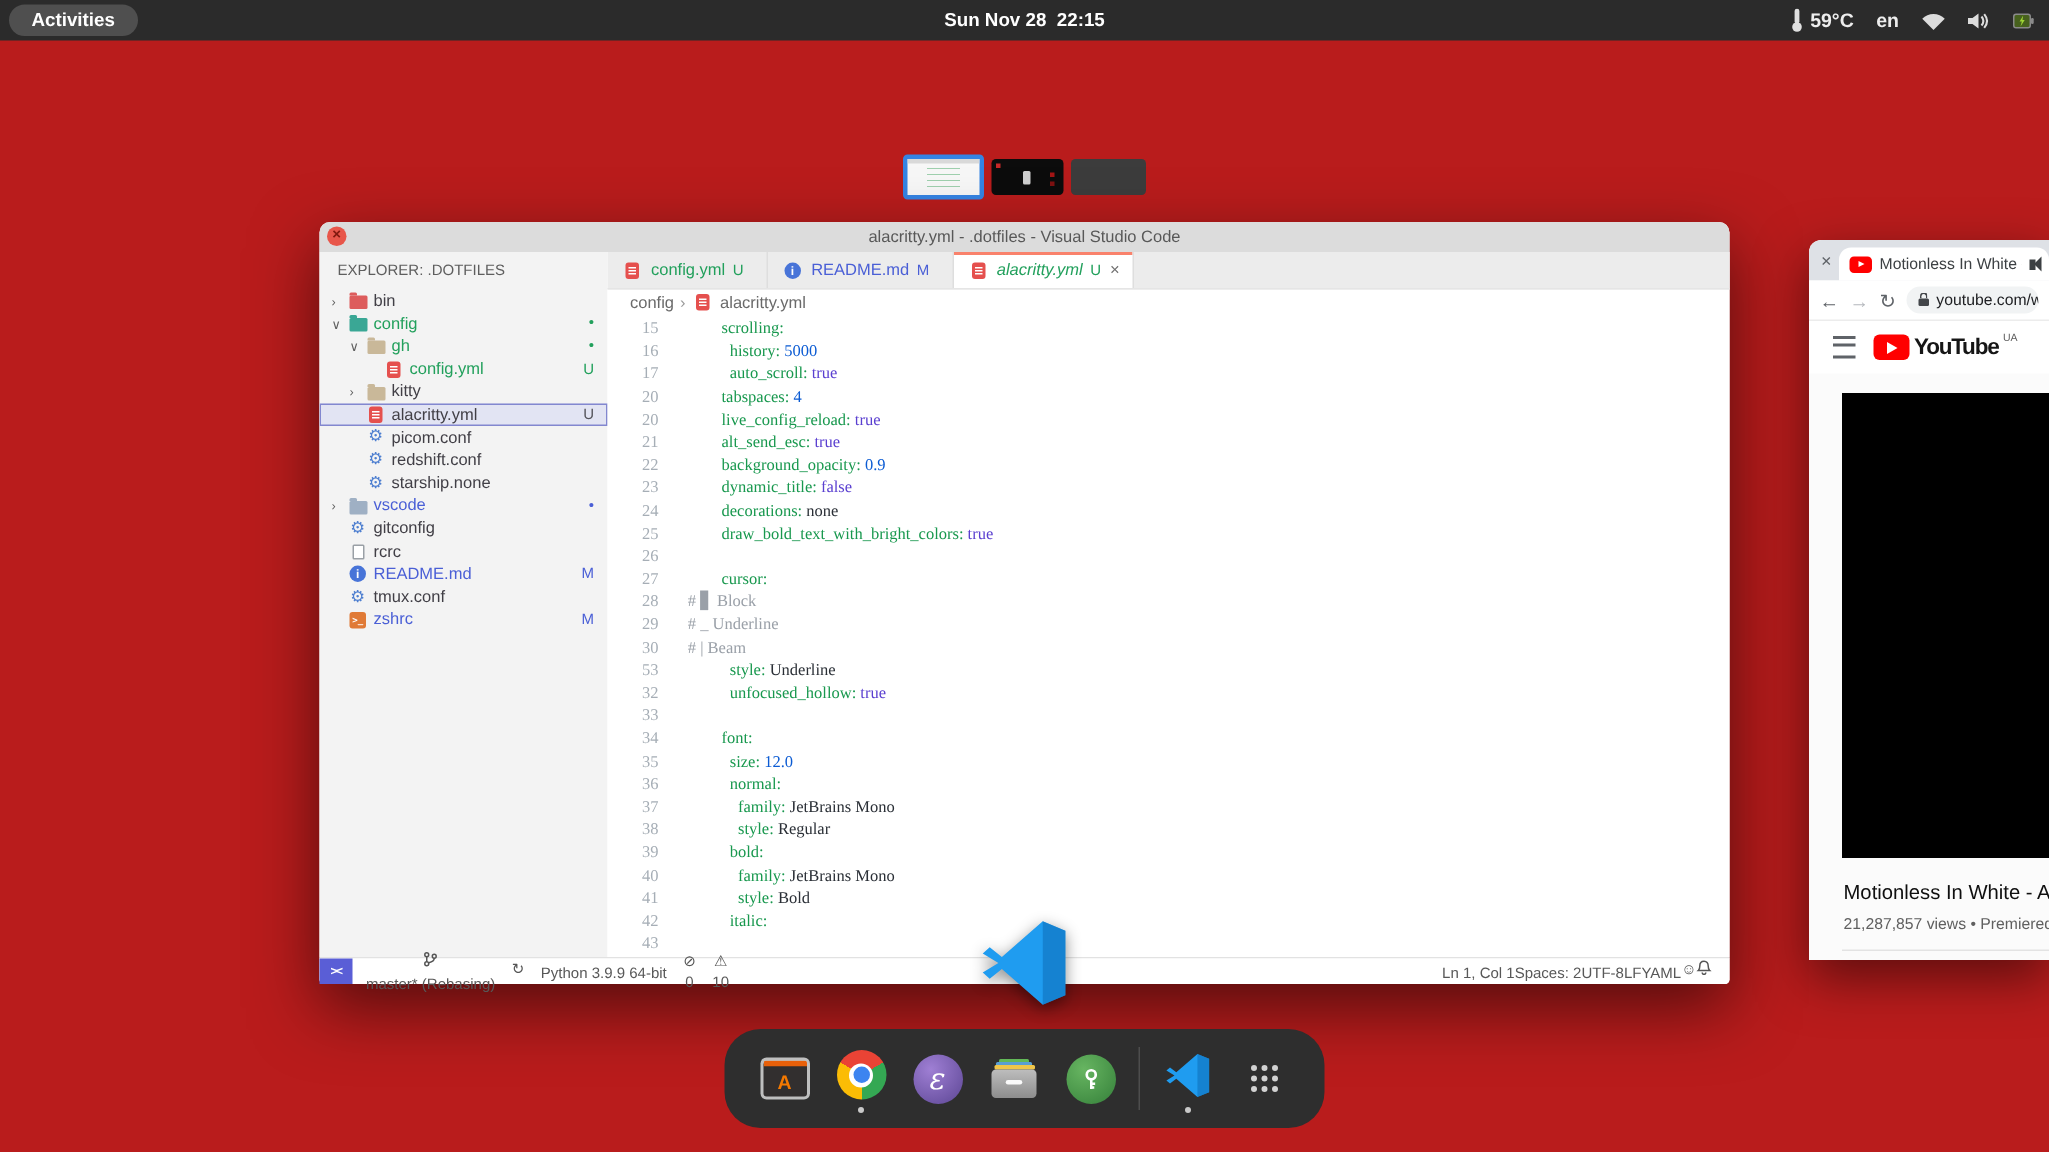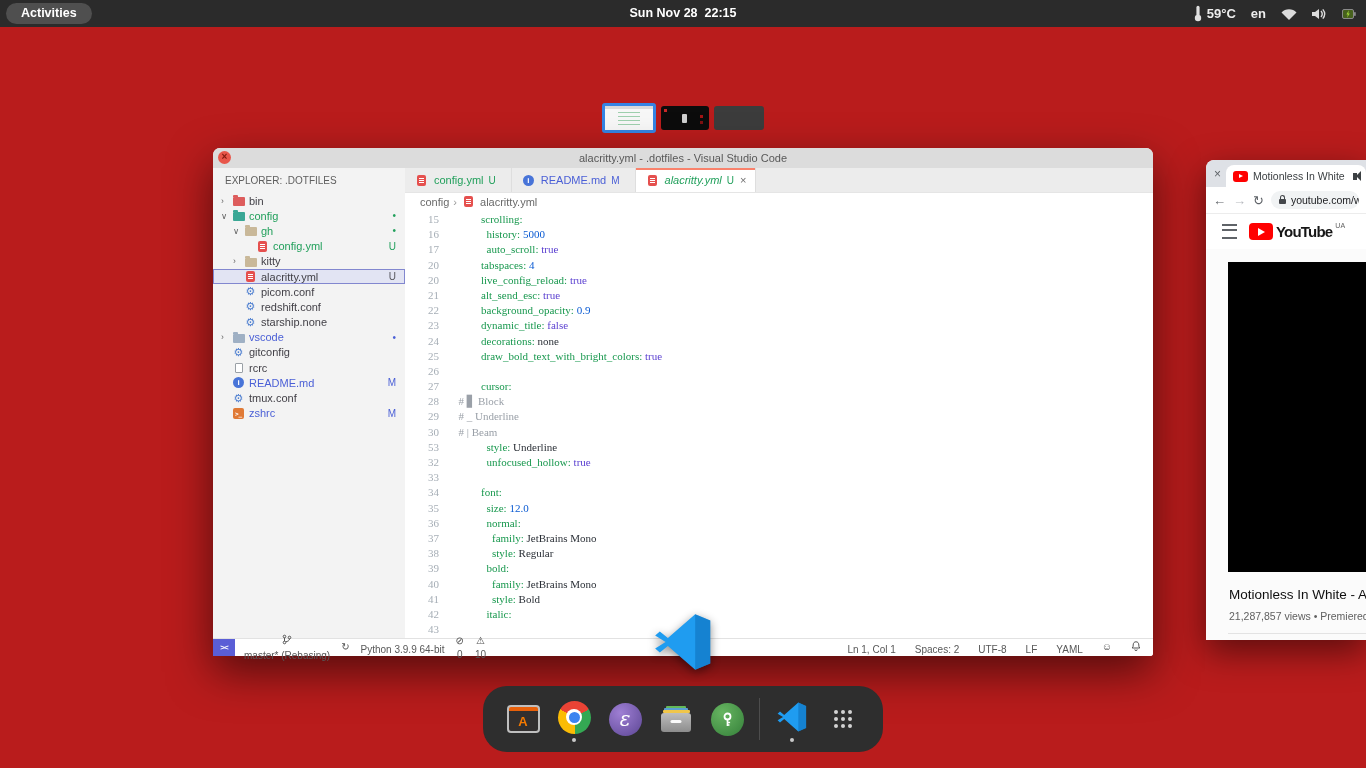--- a/index.html
+++ b/index.html
@@ -87,21 +87,21 @@
   .tk-num{color:#0b5bd3;}
   .tk-b{color:#5a3fd0;}
   .tk-p{color:#2a2f36;}
   .tk-c{color:#9aa0a8;}
 
   .statusbar{height:17px;background:#fff;border-top:1px solid #e2e2e2;display:flex;align-items:center;
              font-size:10px;color:#585858;flex:none;border-radius:0 0 3px 3px;}
   .remote{width:22px;height:17px;background:#5a5ed6;color:#fff;display:flex;align-items:center;justify-content:center;
           font-size:8px;font-weight:bold;letter-spacing:-1px;flex:none;}
   .st-left{display:flex;gap:11px;margin-left:9px;align-items:center;}
-  .st-right{margin-left:auto;display:flex;gap:19px;margin-right:12px;align-items:center;}
+  .st-right{margin-left:auto;display:flex;gap:0;margin-right:12px;align-items:center;}
   .sitem{display:flex;align-items:center;gap:3px;white-space:nowrap;flex-direction:column;}
   .st-ch{font-size:10px;color:#555;}
 
   
   .i-yaml{width:9px;height:11px;background:#e5504e;border-radius:2px;position:relative;}
   .i-yaml::after{content:"";position:absolute;left:2px;top:3px;width:5px;height:1px;background:#fff;
                  box-shadow:0 2px 0 #fff,0 4px 0 #fff;}
   .i-folder{width:12px;height:9px;background:#c9b899;border-radius:1px;position:relative;margin-top:2px;}
   .i-folder::before{content:"";position:absolute;top:-2px;left:0;width:5px;height:2px;background:inherit;border-radius:1px 1px 0 0;}
   .i-folder.red{background:#dd5c5c;}

